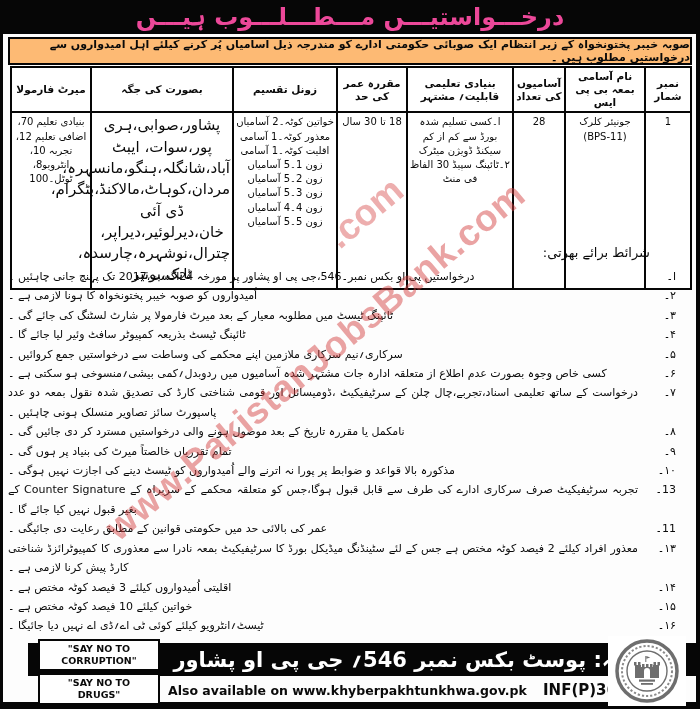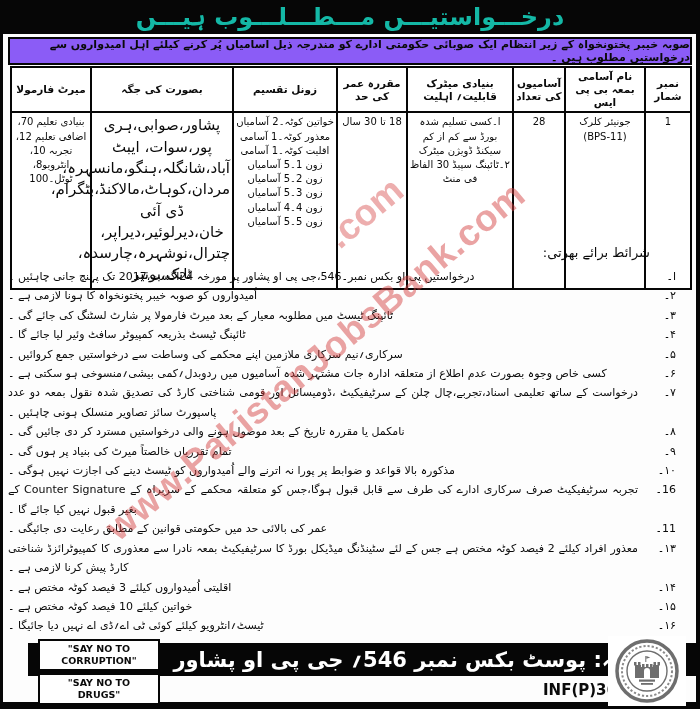--- a/index.html
+++ b/index.html
@@ -1,29 +1,29 @@
 <!DOCTYPE html>
 <html lang="ur"><head>
 <meta charset="utf-8">
 <style>
   html,body{margin:0;padding:0;background:#e8e8e8;}
   .ad{position:relative;width:700px;height:709px;background:#fdfdfd;overflow:hidden;
       font-family:"DejaVu Sans",sans-serif;color:#0a0a0a;margin:0 auto;}
   
   .top-band{position:absolute;left:0;top:0;width:700px;height:34px;background:#060606;
             display:flex;align-items:center;justify-content:center;z-index:2;}
-  .big-title{color:#14b8a6;font-size:24px;font-weight:bold;direction:rtl;white-space:nowrap;
+  .big-title{color:#ec4899;font-size:24px;font-weight:bold;direction:rtl;white-space:nowrap;
              letter-spacing:1px;line-height:34px;}
   .left-border{position:absolute;left:0;top:34px;width:3px;height:675px;background:#060606;}
   .right-border{position:absolute;right:0;top:34px;width:4px;height:675px;background:#060606;}
   .bottom-band{position:absolute;left:0;bottom:0;width:700px;height:7px;background:#060606;z-index:6;}
   
   .intro-box{position:absolute;left:8px;right:8px;top:37px;height:24px;border:2px solid #060606;
              display:flex;align-items:center;justify-content:center;font-weight:bold;font-size:11px;
-             direction:rtl;background:#8b5cf6;z-index:2;}
+             direction:rtl;background:#fdba74;z-index:2;}
   
   .jobs-table{position:absolute;left:10px;top:66px;width:680px;border-collapse:collapse;
               direction:rtl;table-layout:fixed;z-index:1;background:#fff;}
   .jobs-table th,.jobs-table td{border:2px solid #060606;padding:2px 2px;text-align:center;}
   .jobs-table th{font-size:10.5px;font-weight:bold;height:36px;line-height:1.25;vertical-align:middle;}
   .jobs-table td{font-size:10px;line-height:1.42;vertical-align:top;height:134px;white-space:pre-line;}
   .col-serial{width:46px;} .col-post{width:80px;} .col-count{width:52px;}
   .col-qual{width:106px;} .col-age{width:70px;} .col-zone{width:104px;}
   .col-duty{width:142px;} .col-merit{width:80px;}
   td.cell-duty{font-size:15px;}
@@ -78,21 +78,21 @@
       <col class="col-age">
         <col class="col-zone">
         <col class="col-duty">
         <col class="col-merit">
     </colgroup>
     <tbody>
         <tr>
       <th>نمبر شمار</th>
       <th>نام آسامی بمعہ بی پی ایس</th>
       <th>آسامیوں کی تعداد</th>
-      <th>بنیادی میٹرک قابلیت؍ اہلیت</th>
+      <th>بنیادی تعلیمی قابلیت؍ مشتہر</th>
       <th>مقررہ عمر کی حد</th>
       <th>زونل تقسیم</th>
       <th>بصورت کی جگہ</th>
       <th>میرٹ فارمولا</th>
     </tr>
     <tr>
       <td>1</td>
       <td>جونیئر کلرک
 (BPS-11)</td>
       <td>28</td>
@@ -154,21 +154,21 @@
     </div>
     <div class="cond-item">
       <span class="cond-num">۹۔</span>
       <div class="cond-text">تمام تقرریاں خالصتاً میرٹ کی بنیاد پر ہوں گی ۔</div>
     </div>
     <div class="cond-item">
       <span class="cond-num">۱۰۔</span>
       <div class="cond-text">مذکورہ بالا قواعد و ضوابط پر پورا نہ اترنے والے اُمیدواروں کو ٹیسٹ دینے کی اجازت نہیں ہوگی ۔</div>
     </div>
     <div class="cond-item wrap">
-      <span class="cond-num">16۔</span>
+      <span class="cond-num">13۔</span>
       <div class="cond-text">تجربہ سرٹیفیکیٹ صرف سرکاری ادارے کی طرف سے قابل قبول ہوگا،جس کو متعلقہ محکمے کے سربراہ کے Counter Signature کے بغیر قبول نہیں کیا جائے گا ۔</div>
     </div>
     <div class="cond-item">
       <span class="cond-num">11۔</span>
       <div class="cond-text">عمر کی بالائی حد میں حکومتی قوانین کے مطابق رعایت دی جائیگی ۔</div>
     </div>
     <div class="cond-item wrap">
       <span class="cond-num">۱۳۔</span>
       <div class="cond-text">معذور افراد کیلئے 2 فیصد کوٹہ مختص ہے جس کے لئے سٹینڈنگ میڈیکل بورڈ کا سرٹیفیکیٹ بمعہ نادرا سے معذوری کا کمپیوٹرائزڈ شناختی کارڈ پیش کرنا لازمی ہے ۔</div>
     </div>
@@ -191,20 +191,21 @@
 
   <div class="addr-bar">پتہ: پوسٹ بکس نمبر 546؍ جی پی او پشاور</div>
 
   <div class="sayno-wrap">
     <div class="sayno">"SAY NO TO
 CORRUPTION"</div>
     <div class="sayno">"SAY NO TO
 DRUGS"</div>
   </div>
 
+  <div class="also">Also available on www.khyberpakhtunkhwa.gov.pk</div>
   <div class="inf">INF(P)3639</div>
 
   <div class="seal">
     <svg width="66" height="66" viewBox="0 0 66 66">
       <circle cx="33" cy="33" r="30" fill="#ffffff" stroke="#6e6e6e" stroke-width="3.5"></circle>
       <circle cx="33" cy="33" r="25" fill="none" stroke="#8a8a8a" stroke-width="2" stroke-dasharray="2.2 2"></circle>
       <circle cx="33" cy="33" r="20" fill="none" stroke="#6e6e6e" stroke-width="1.4"></circle>
 
       <g fill="#6e6e6e">
         <rect x="21" y="27" width="6" height="13"></rect>

